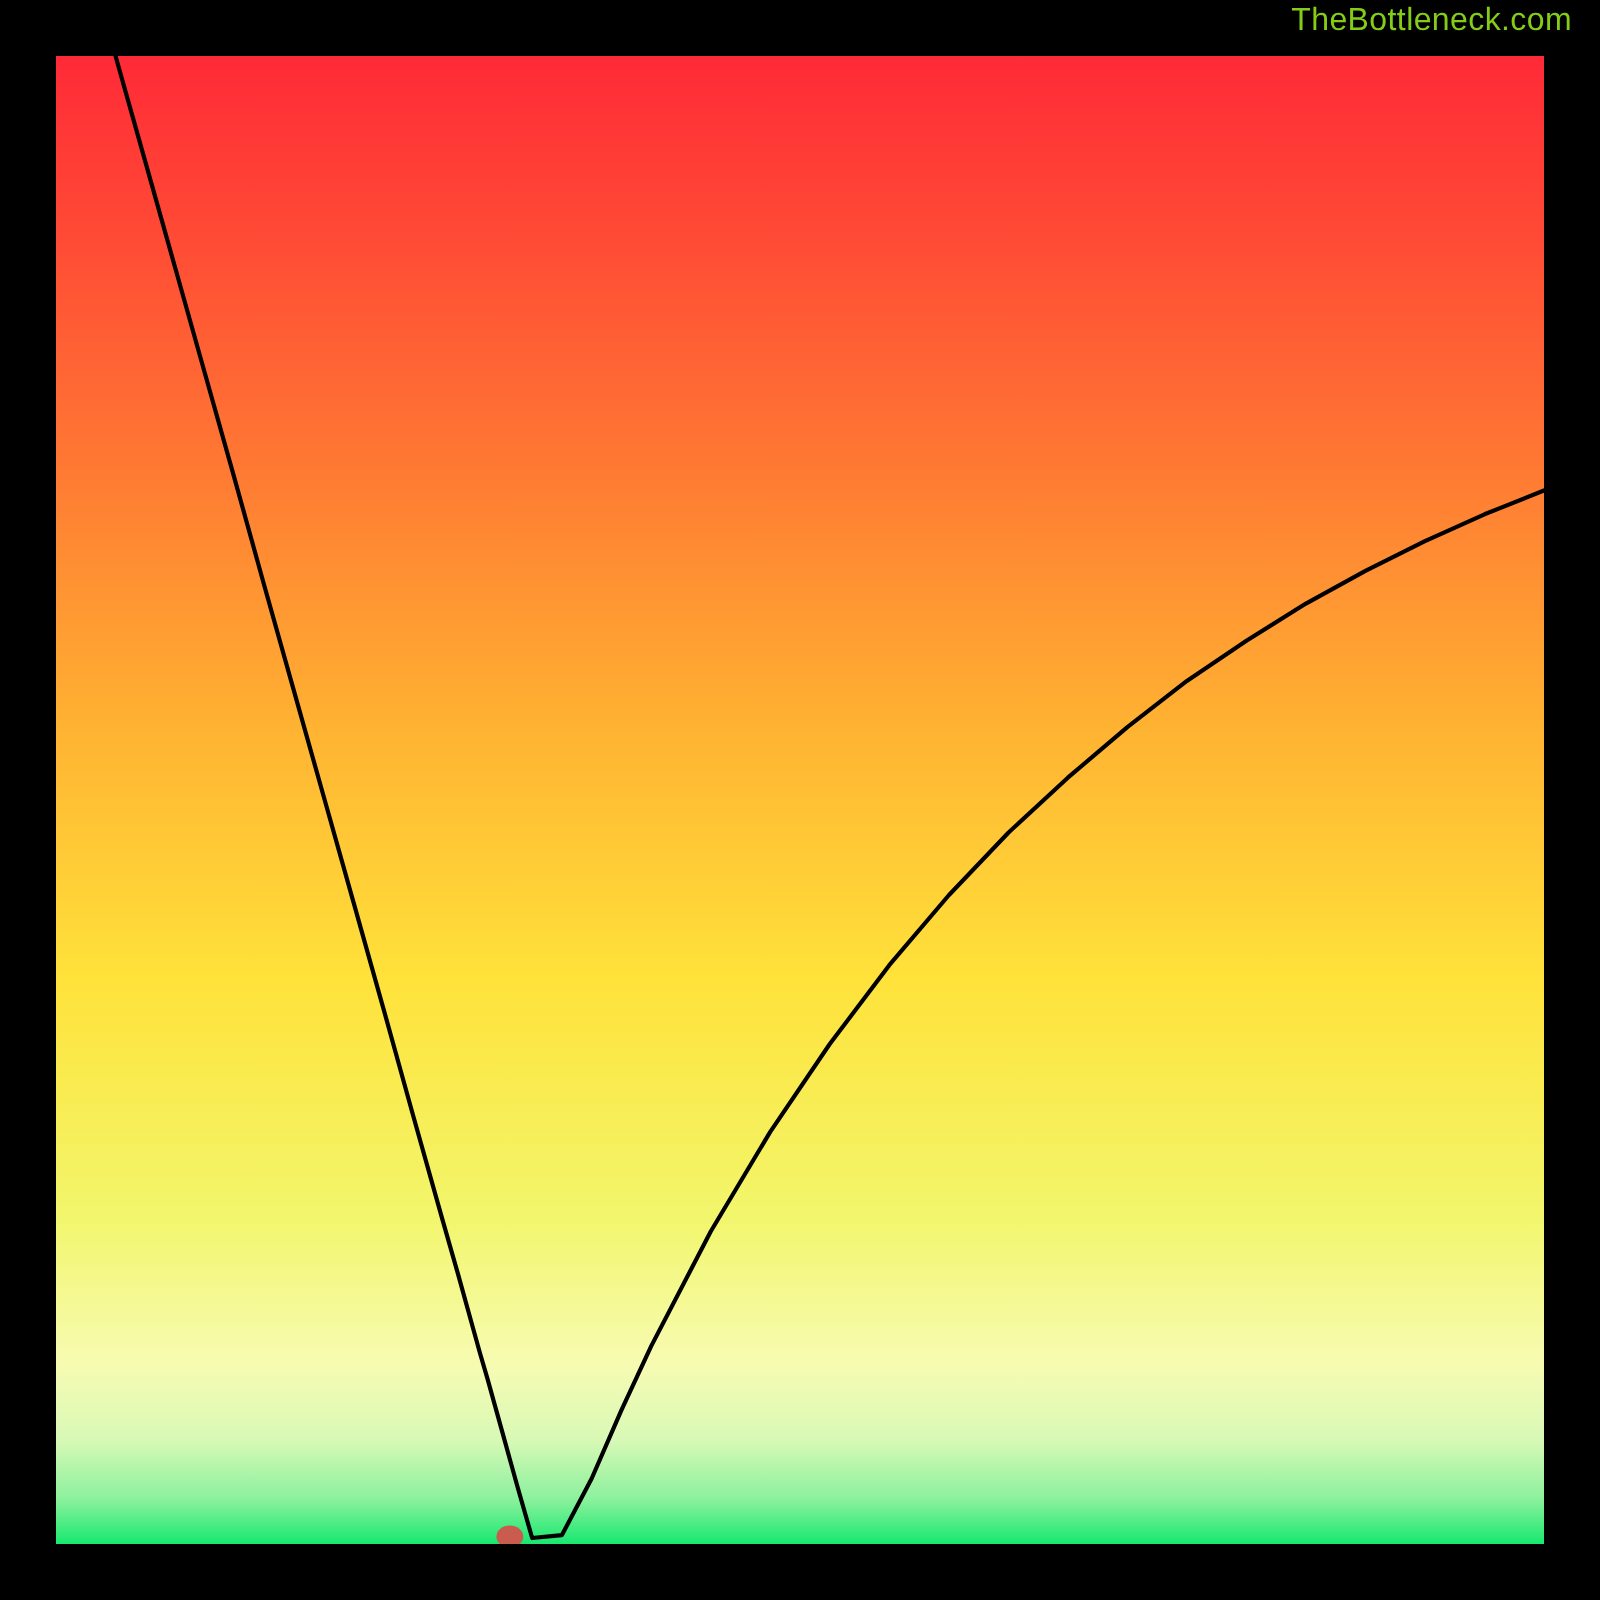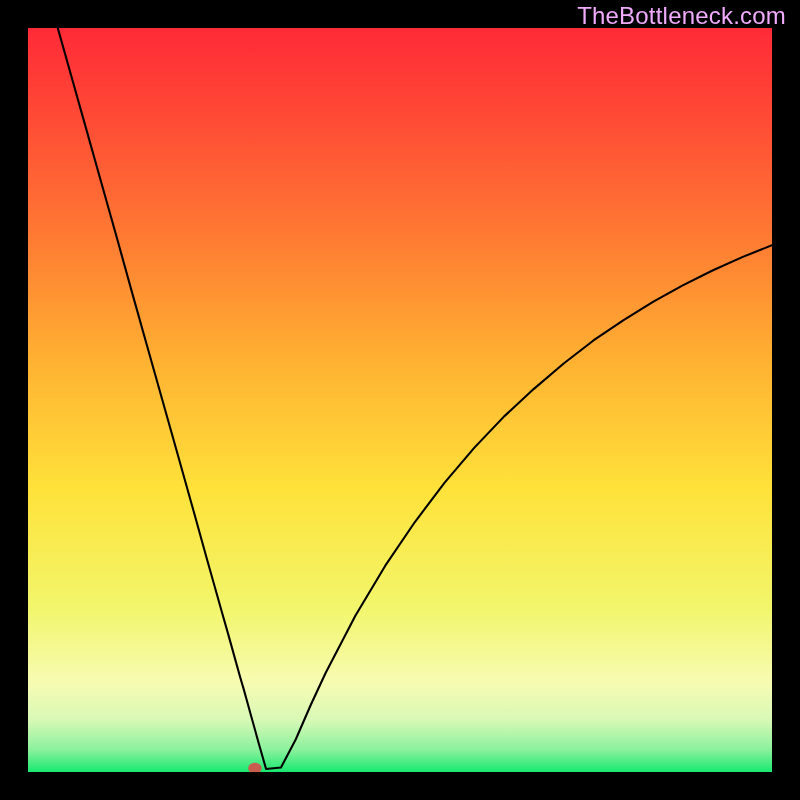--- a/index.html
+++ b/index.html
@@ -16,22 +16,22 @@
     top: 0;
     left: 0;
     width: 800px;
     height: 800px;
     background: #000;
   }
   .watermark {
     position: absolute;
     top: 2px;
     right: 14px;
-    color: #f0abfc;
-    font-size: 24px;
+    color: #84cc16;
+    font-size: 16px;
     font-weight: 500;
     letter-spacing: 0.2px;
     user-select: none;
   }
   .plot {
     position: absolute;
     top: 28px;
     left: 28px;
     width: 744px;
     height: 744px;

